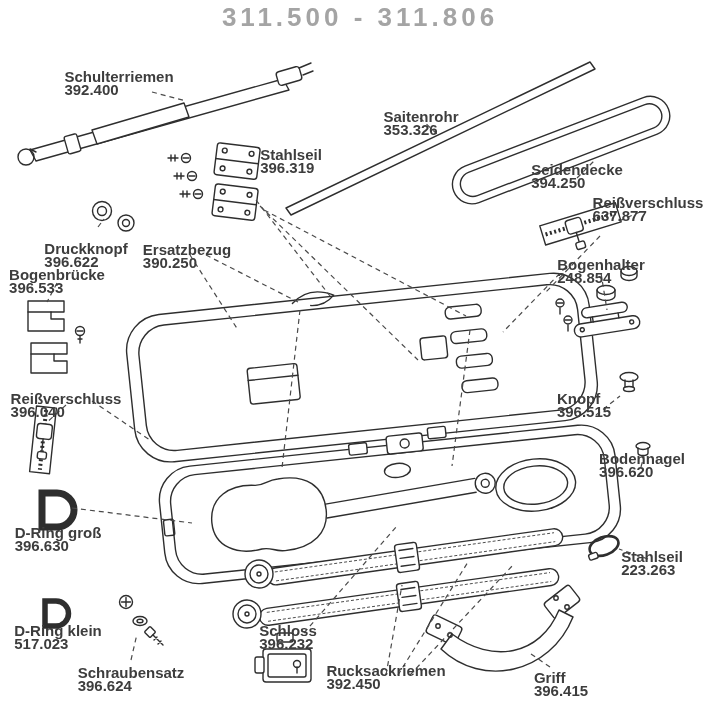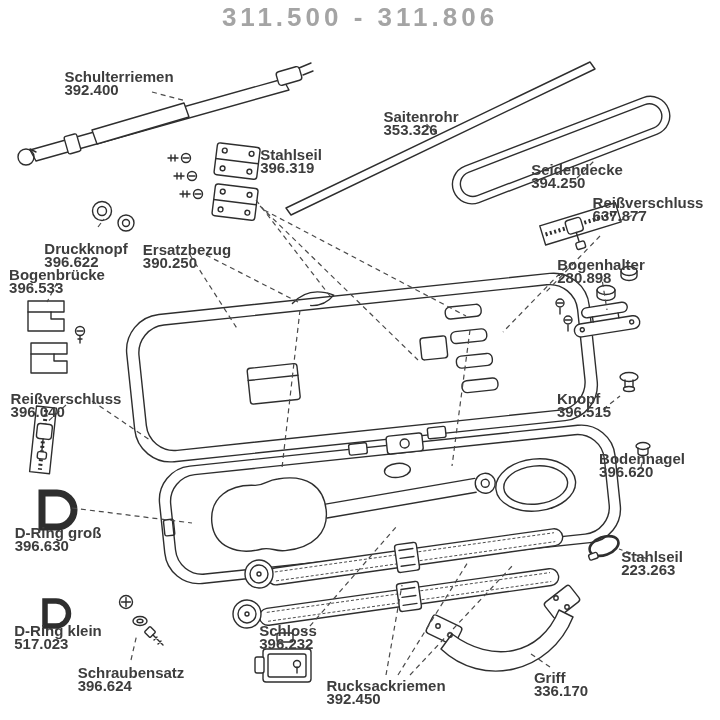--- a/index.html
+++ b/index.html
@@ -280,21 +280,21 @@
     <div class="label" style="left:86px;top:242px">
         <span>Druckknopf</span>
         <span>396.622</span>
       </div>
     <div class="label" style="left:187px;top:243px">
         <span>Ersatzbezug</span>
         <span>390.250</span>
       </div>
     <div class="label" style="left:601px;top:258px">
         <span>Bogenhalter</span>
-        <span>280.898</span>
+        <span>248.854</span>
       </div>
     <div class="label" style="left:57px;top:268px">
         <span>Bogenbrücke</span>
         <span>396.533</span>
       </div>
     <div class="label" style="left:66px;top:392px">
         <span>Reißverschluss</span>
         <span>396.040</span>
       </div>
     <div class="label" style="left:584px;top:392px">
@@ -318,23 +318,23 @@
         <span>517.023</span>
       </div>
     <div class="label" style="left:131px;top:666px">
         <span>Schraubensatz</span>
         <span>396.624</span>
       </div>
     <div class="label" style="left:288px;top:624px">
         <span>Schloss</span>
         <span>396.232</span>
       </div>
-    <div class="label" style="left:386px;top:679px">
+    <div class="label" style="left:386px;top:664px">
         <span>Rucksackriemen</span>
         <span>392.450</span>
       </div>
     <div class="label" style="left:561px;top:671px">
         <span>Griff</span>
-        <span>336.170</span>
+        <span>396.415</span>
       </div>
   </div>
 
 </div>
 
 </body></html>

